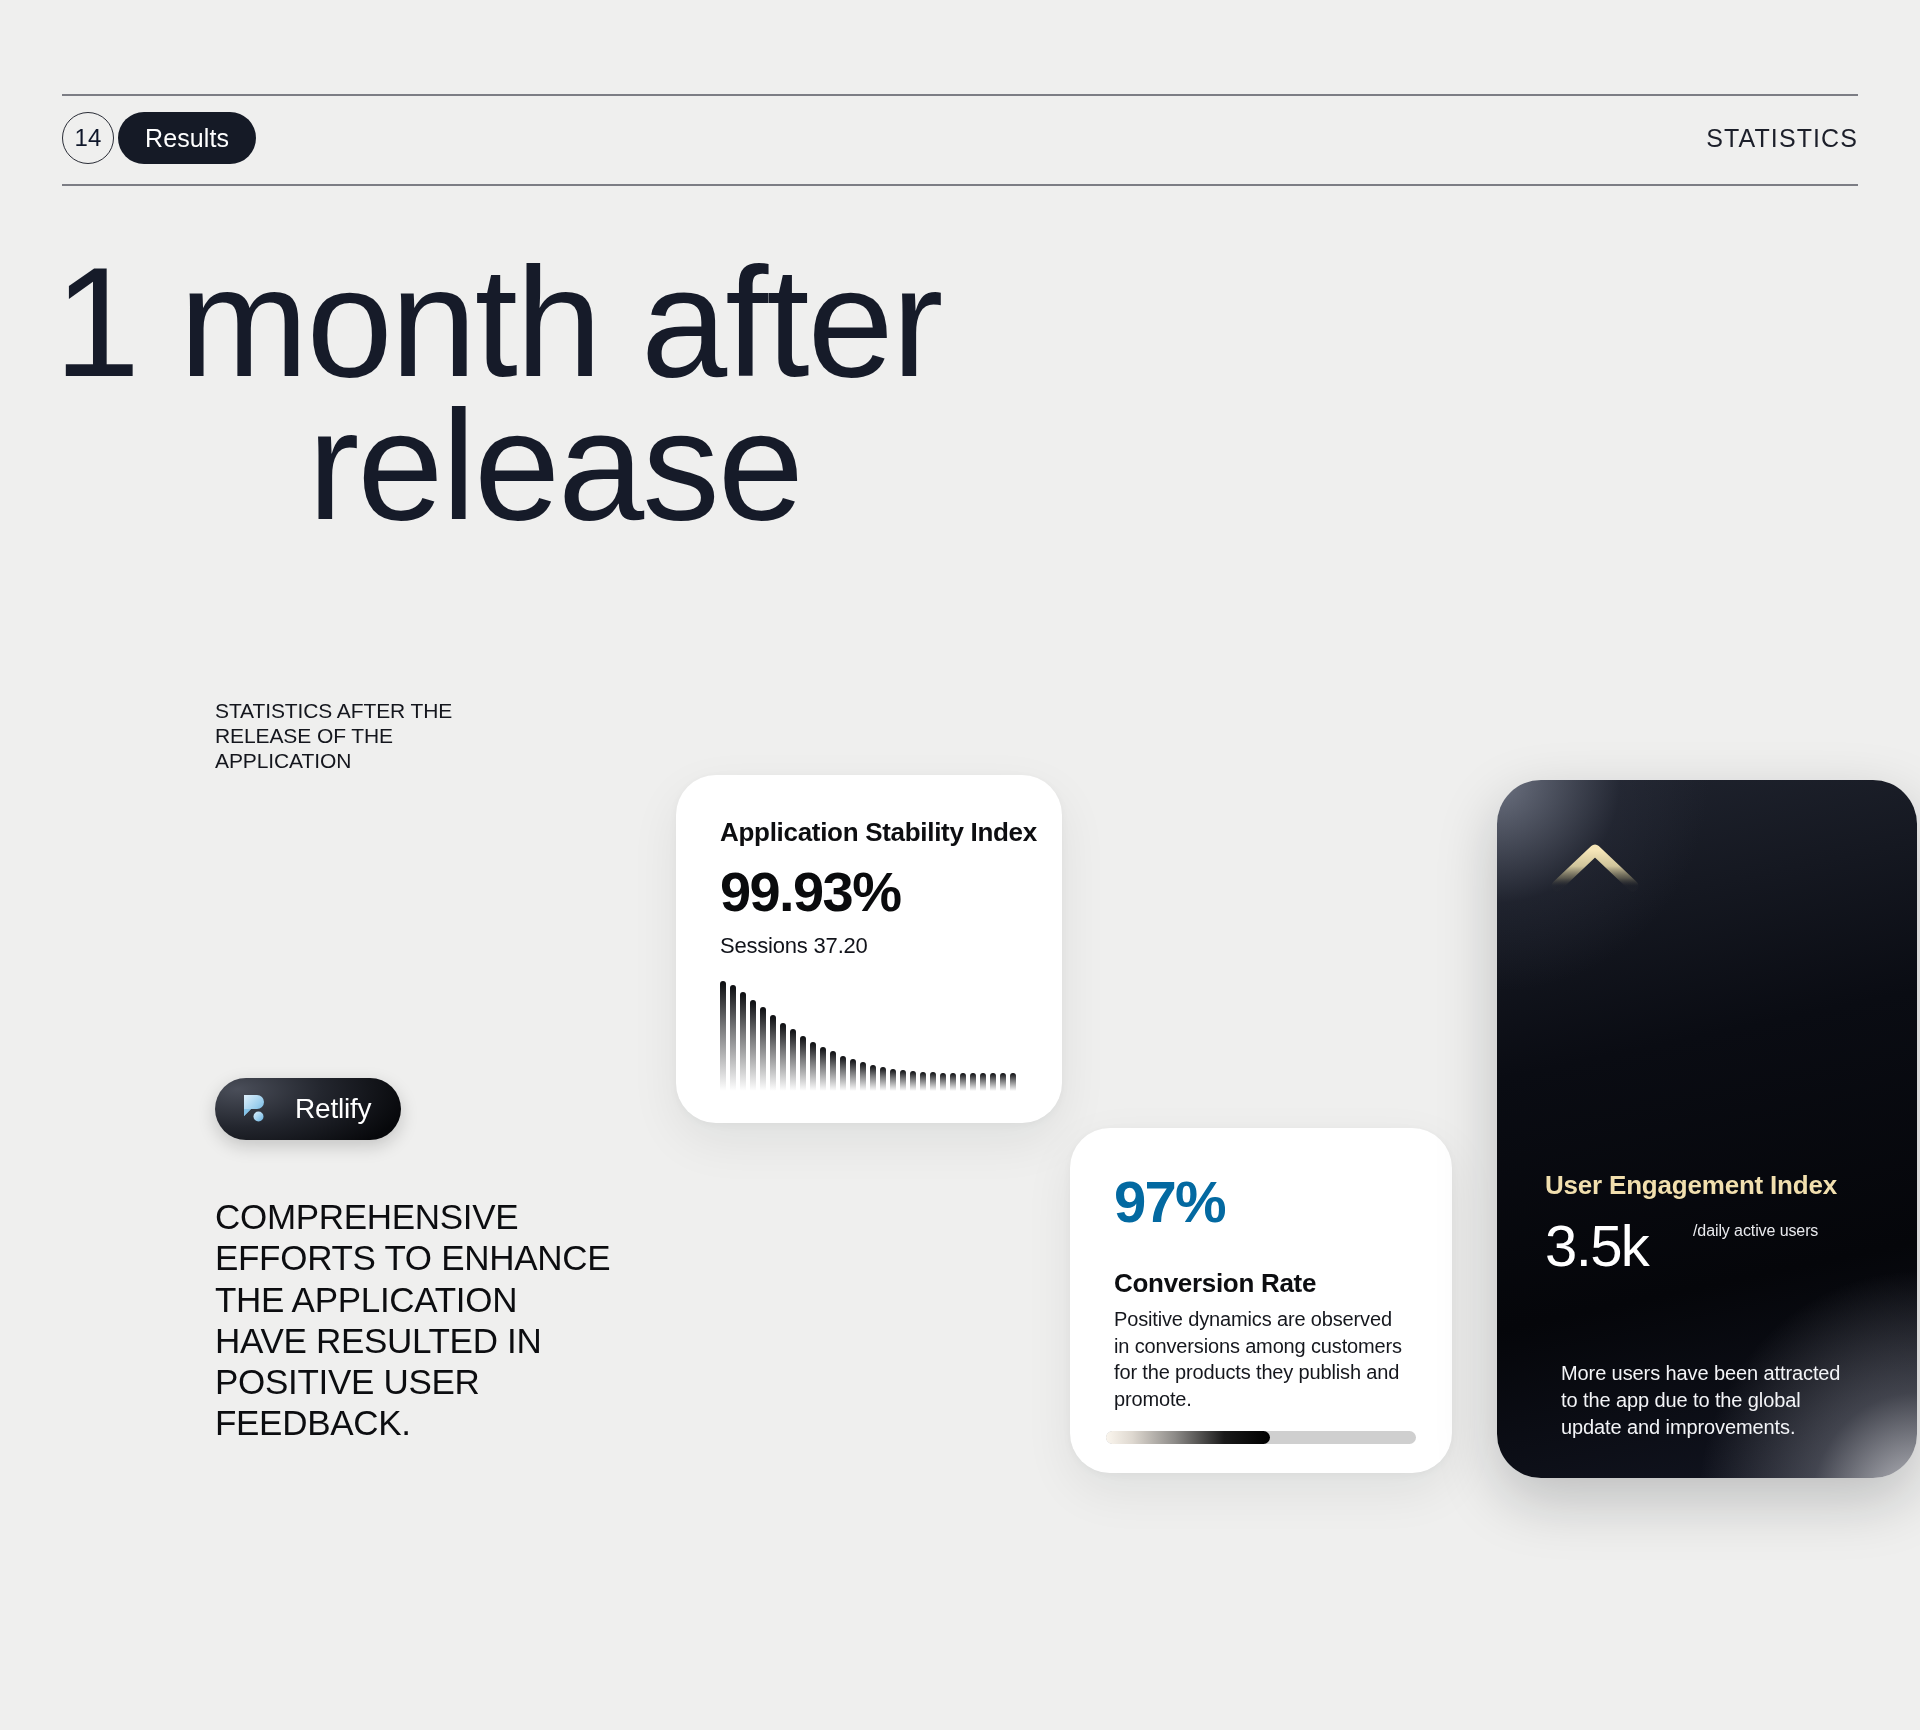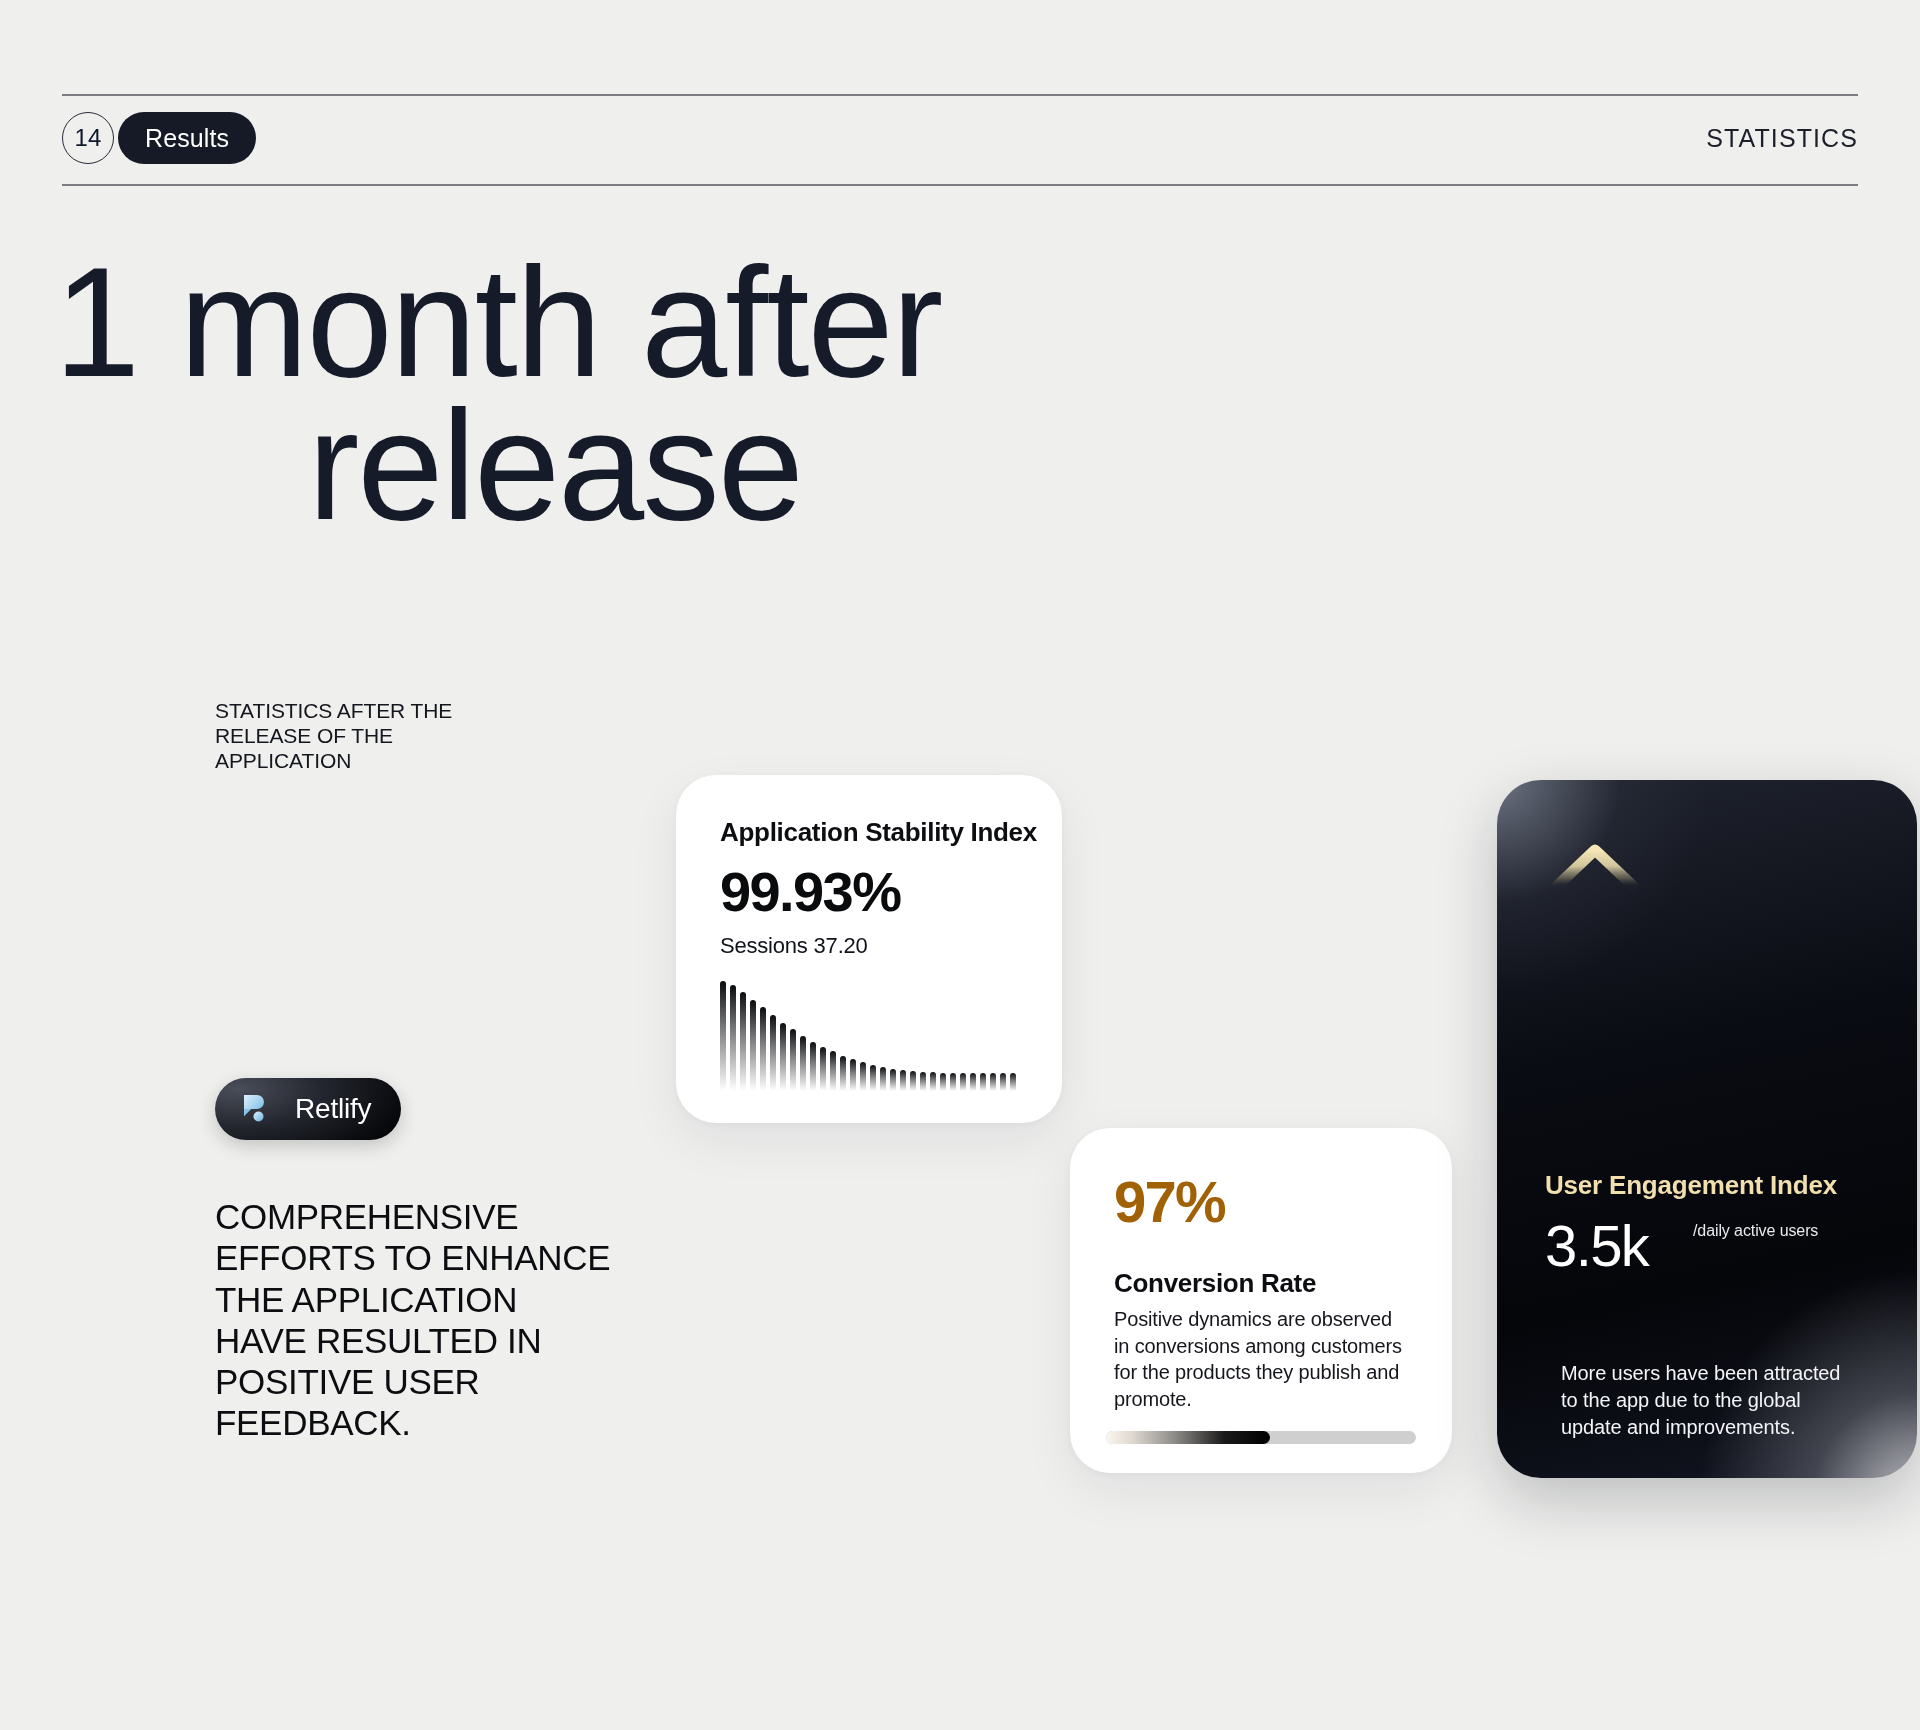--- a/index.html
+++ b/index.html
@@ -149,21 +149,21 @@
   }
 
   
   .card-conversion {
     left: 1070px; top: 1128px;
     width: 382px; height: 345px;
     box-shadow: 0 18px 50px rgba(20,22,30,.07), 0 2px 8px rgba(20,22,30,.04);
   }
   .cc-value {
     position: absolute; left: 44px; top: 40px;
-    font-size: 58px; font-weight: 700; color: #a16207; letter-spacing: -1.8px;
+    font-size: 58px; font-weight: 700; color: #0369a1; letter-spacing: -1.8px;
   }
   .cc-title {
     position: absolute; left: 44px; top: 140px;
     font-size: 26px; font-weight: 700; color: #0d0e11; letter-spacing: -.3px;
   }
   .cc-body {
     position: absolute; left: 44px; top: 178px;
     width: 290px;
     font-size: 20px; line-height: 1.33; color: #15171d; letter-spacing: -.15px;
   }

